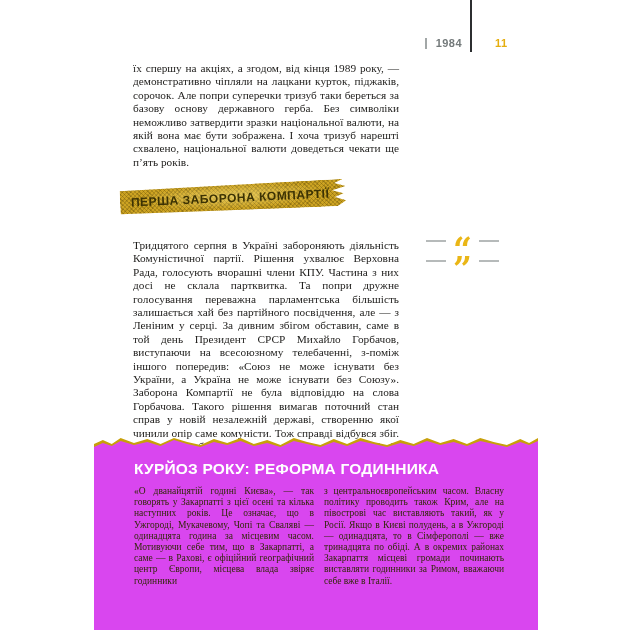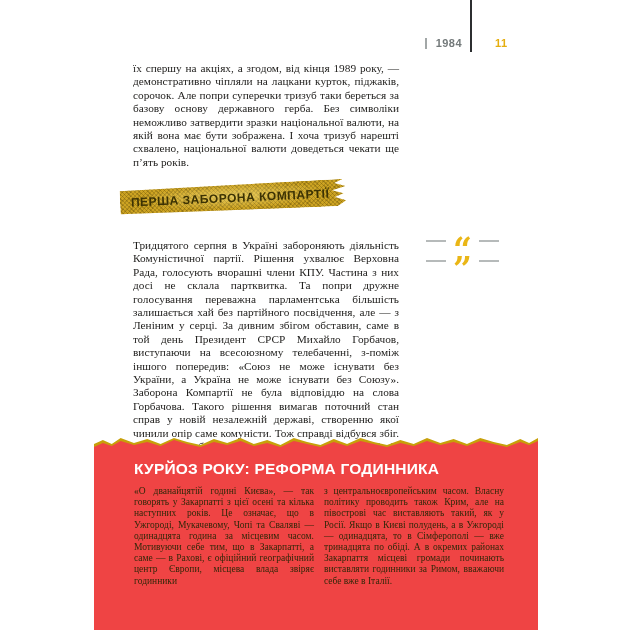--- a/index.html
+++ b/index.html
@@ -62,21 +62,21 @@
     margin:9px 0 6px 0;font-size:10.5px;line-height:13.3px;color:#3a3d3f;
   }
 
   
   .feature{position:absolute;left:94px;top:438px;width:444px;height:192px;}
   .feature-under{
     position:absolute;inset:0;background:#c7a00a;
     clip-path:polygon(0% 6px, 2% 2px, 4% 6px, 6% 0px, 9% 5px, 12% 1px, 15% 6px, 18% 0px, 21% 4px, 24% 7px, 27% 1px, 30% 5px, 33% 0px, 36% 6px, 39% 2px, 42% 7px, 45% 0px, 48% 4px, 51% 7px, 54% 1px, 57% 6px, 60% 0px, 63% 4px, 66% 7px, 69% 2px, 72% 6px, 75% 0px, 78% 5px, 81% 1px, 84% 6px, 87% 0px, 90% 4px, 93% 7px, 96% 1px, 98% 5px, 100% 0px, 100% 100%, 0% 100%);
   }
   .feature-main{
-    position:absolute;inset:0;background:#ef4444;box-sizing:border-box;
+    position:absolute;inset:0;background:#d946ef;box-sizing:border-box;
     clip-path:polygon(0% 9px, 2% 5px, 4% 8px, 6% 3px, 9% 7px, 12% 4px, 15% 8px, 18% 2px, 21% 6px, 24% 9px, 27% 4px, 30% 7px, 33% 3px, 36% 8px, 39% 5px, 42% 9px, 45% 3px, 48% 6px, 51% 9px, 54% 4px, 57% 8px, 60% 3px, 63% 6px, 66% 9px, 69% 5px, 72% 8px, 75% 3px, 78% 7px, 81% 4px, 84% 8px, 87% 3px, 90% 6px, 93% 9px, 96% 4px, 98% 7px, 100% 3px, 100% 100%, 0% 100%);
     padding:22px 34px 0 40px;
   }
   .feature-title{
     margin:0 0 8px 0;font-family:"Liberation Sans", sans-serif;font-weight:bold;
     font-size:15.5px;color:#ffffff;letter-spacing:0.2px;white-space:nowrap;
   }
   .feature-cols{display:flex;gap:10px;align-items:center;}
   .feature-col{
     flex:1;margin:0;font-size:9.5px;line-height:11.2px;color:#312809;text-align:justify;

